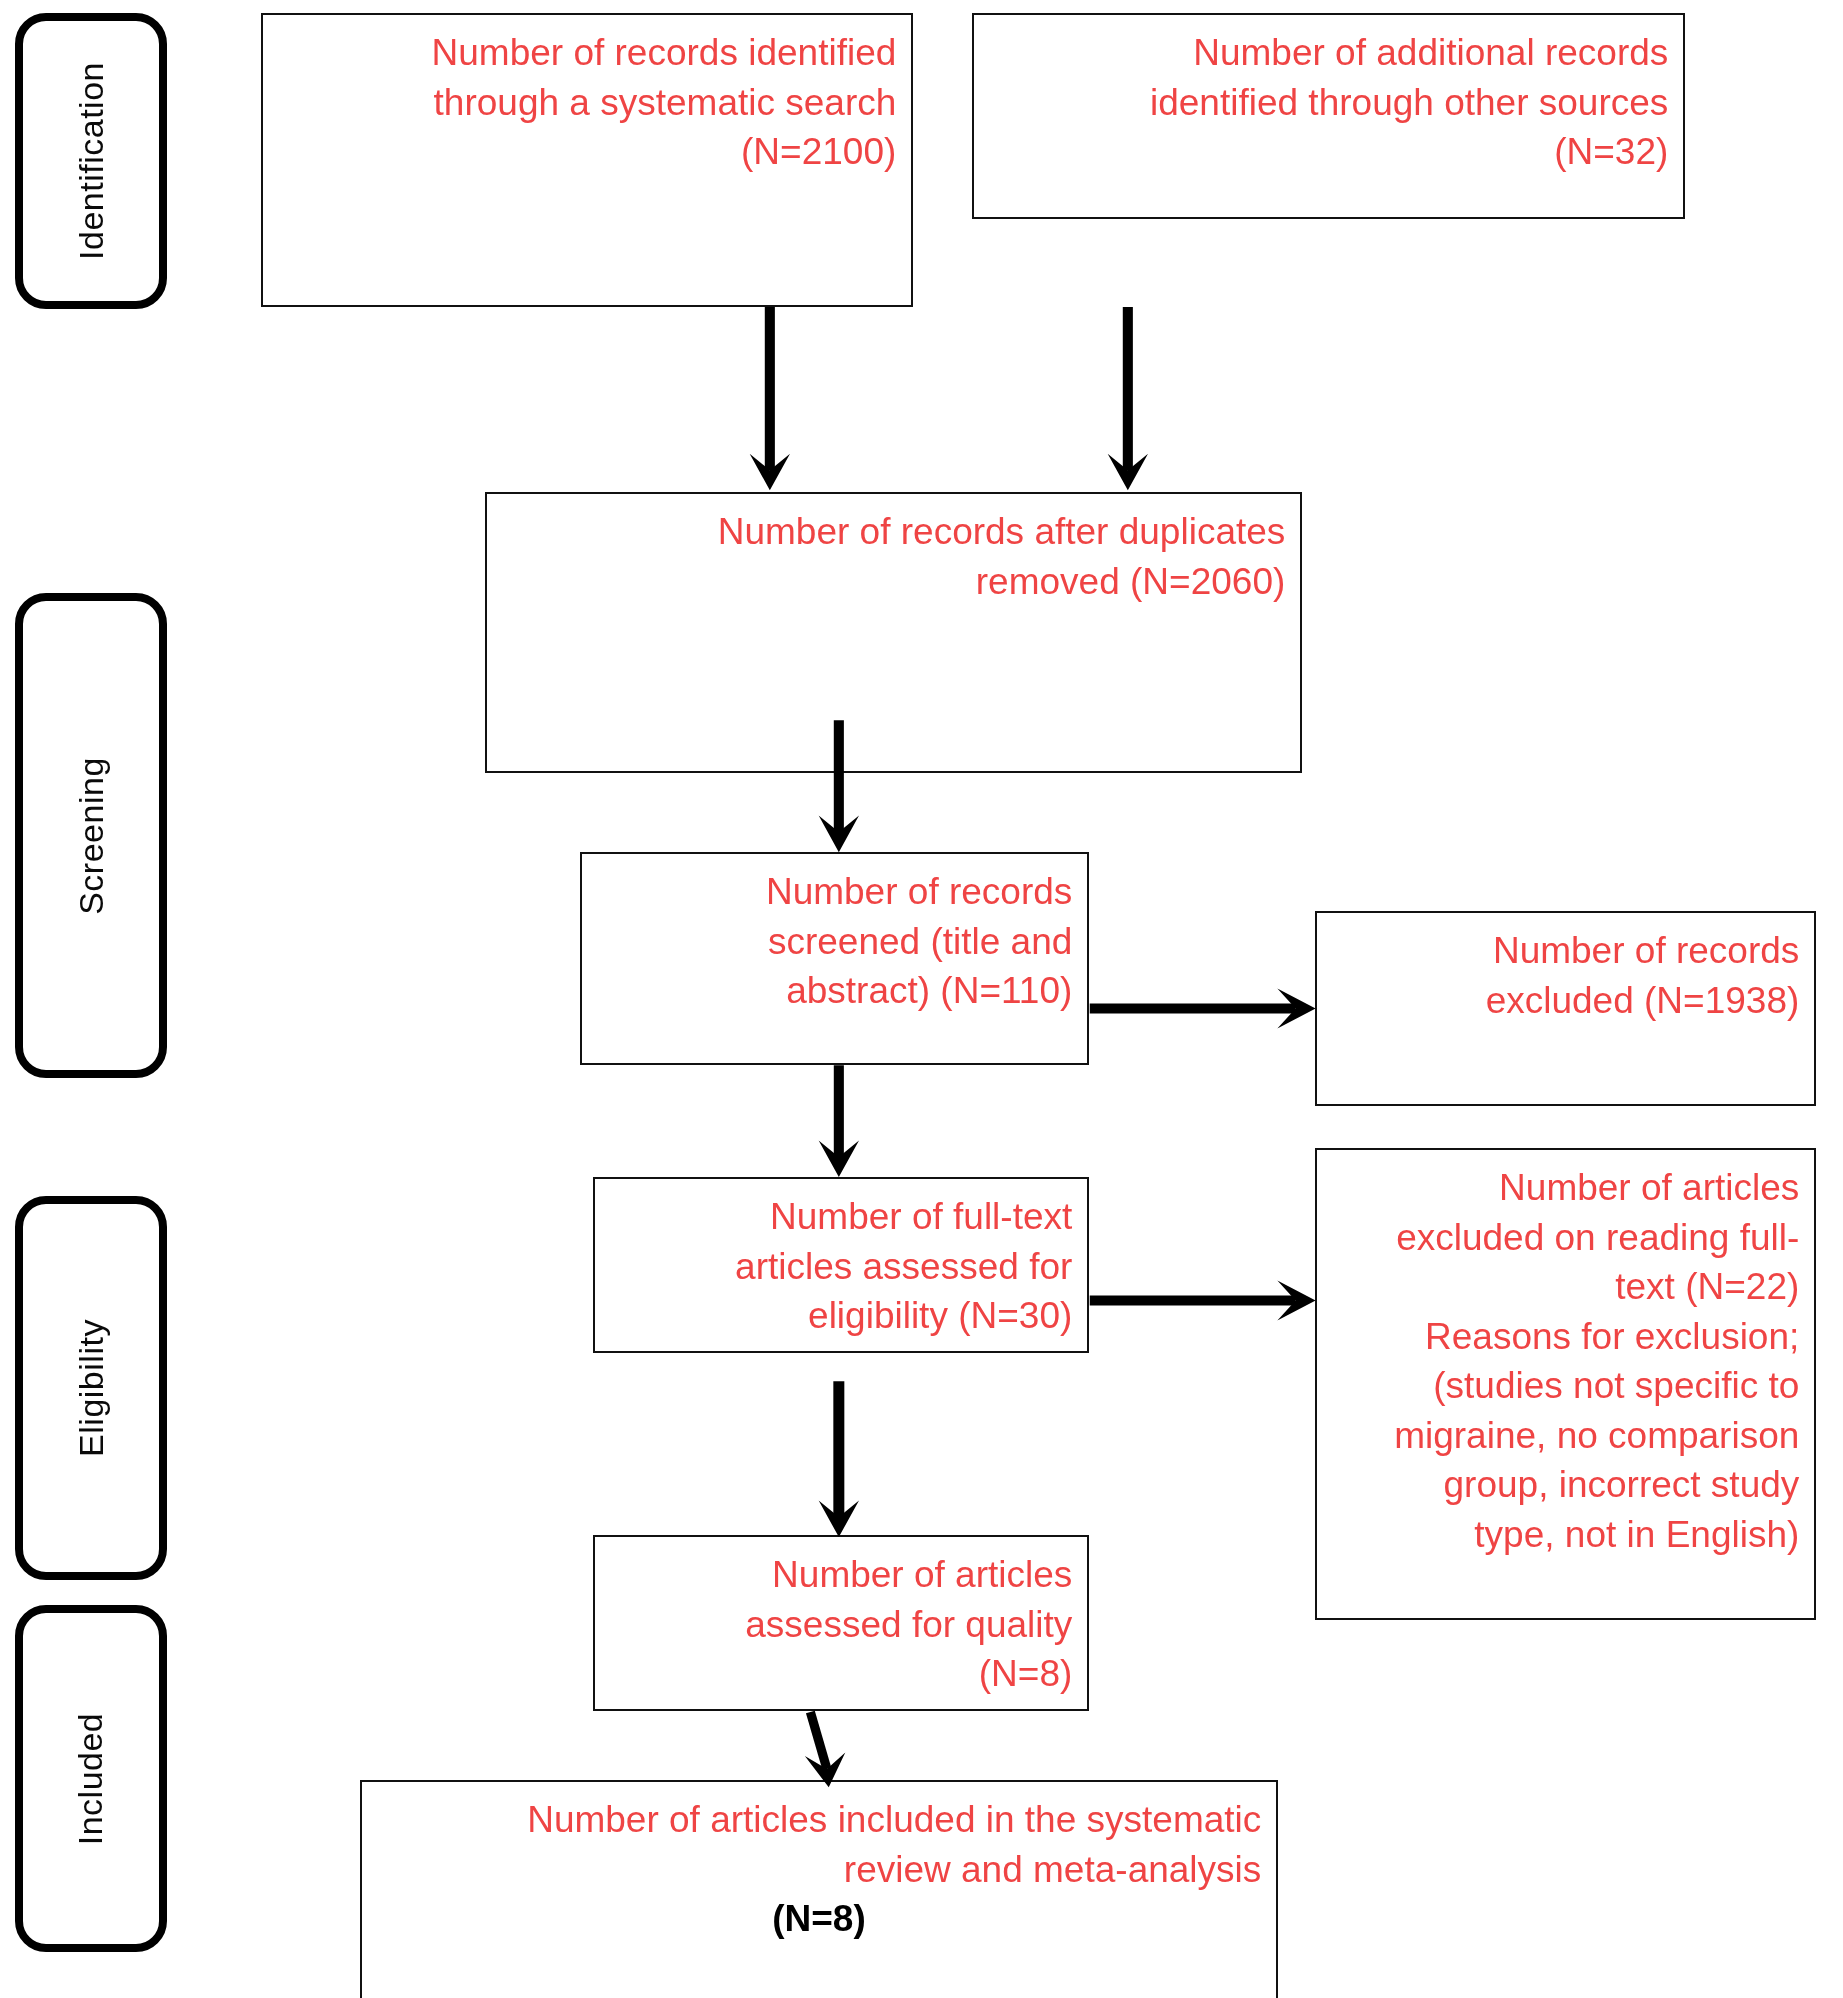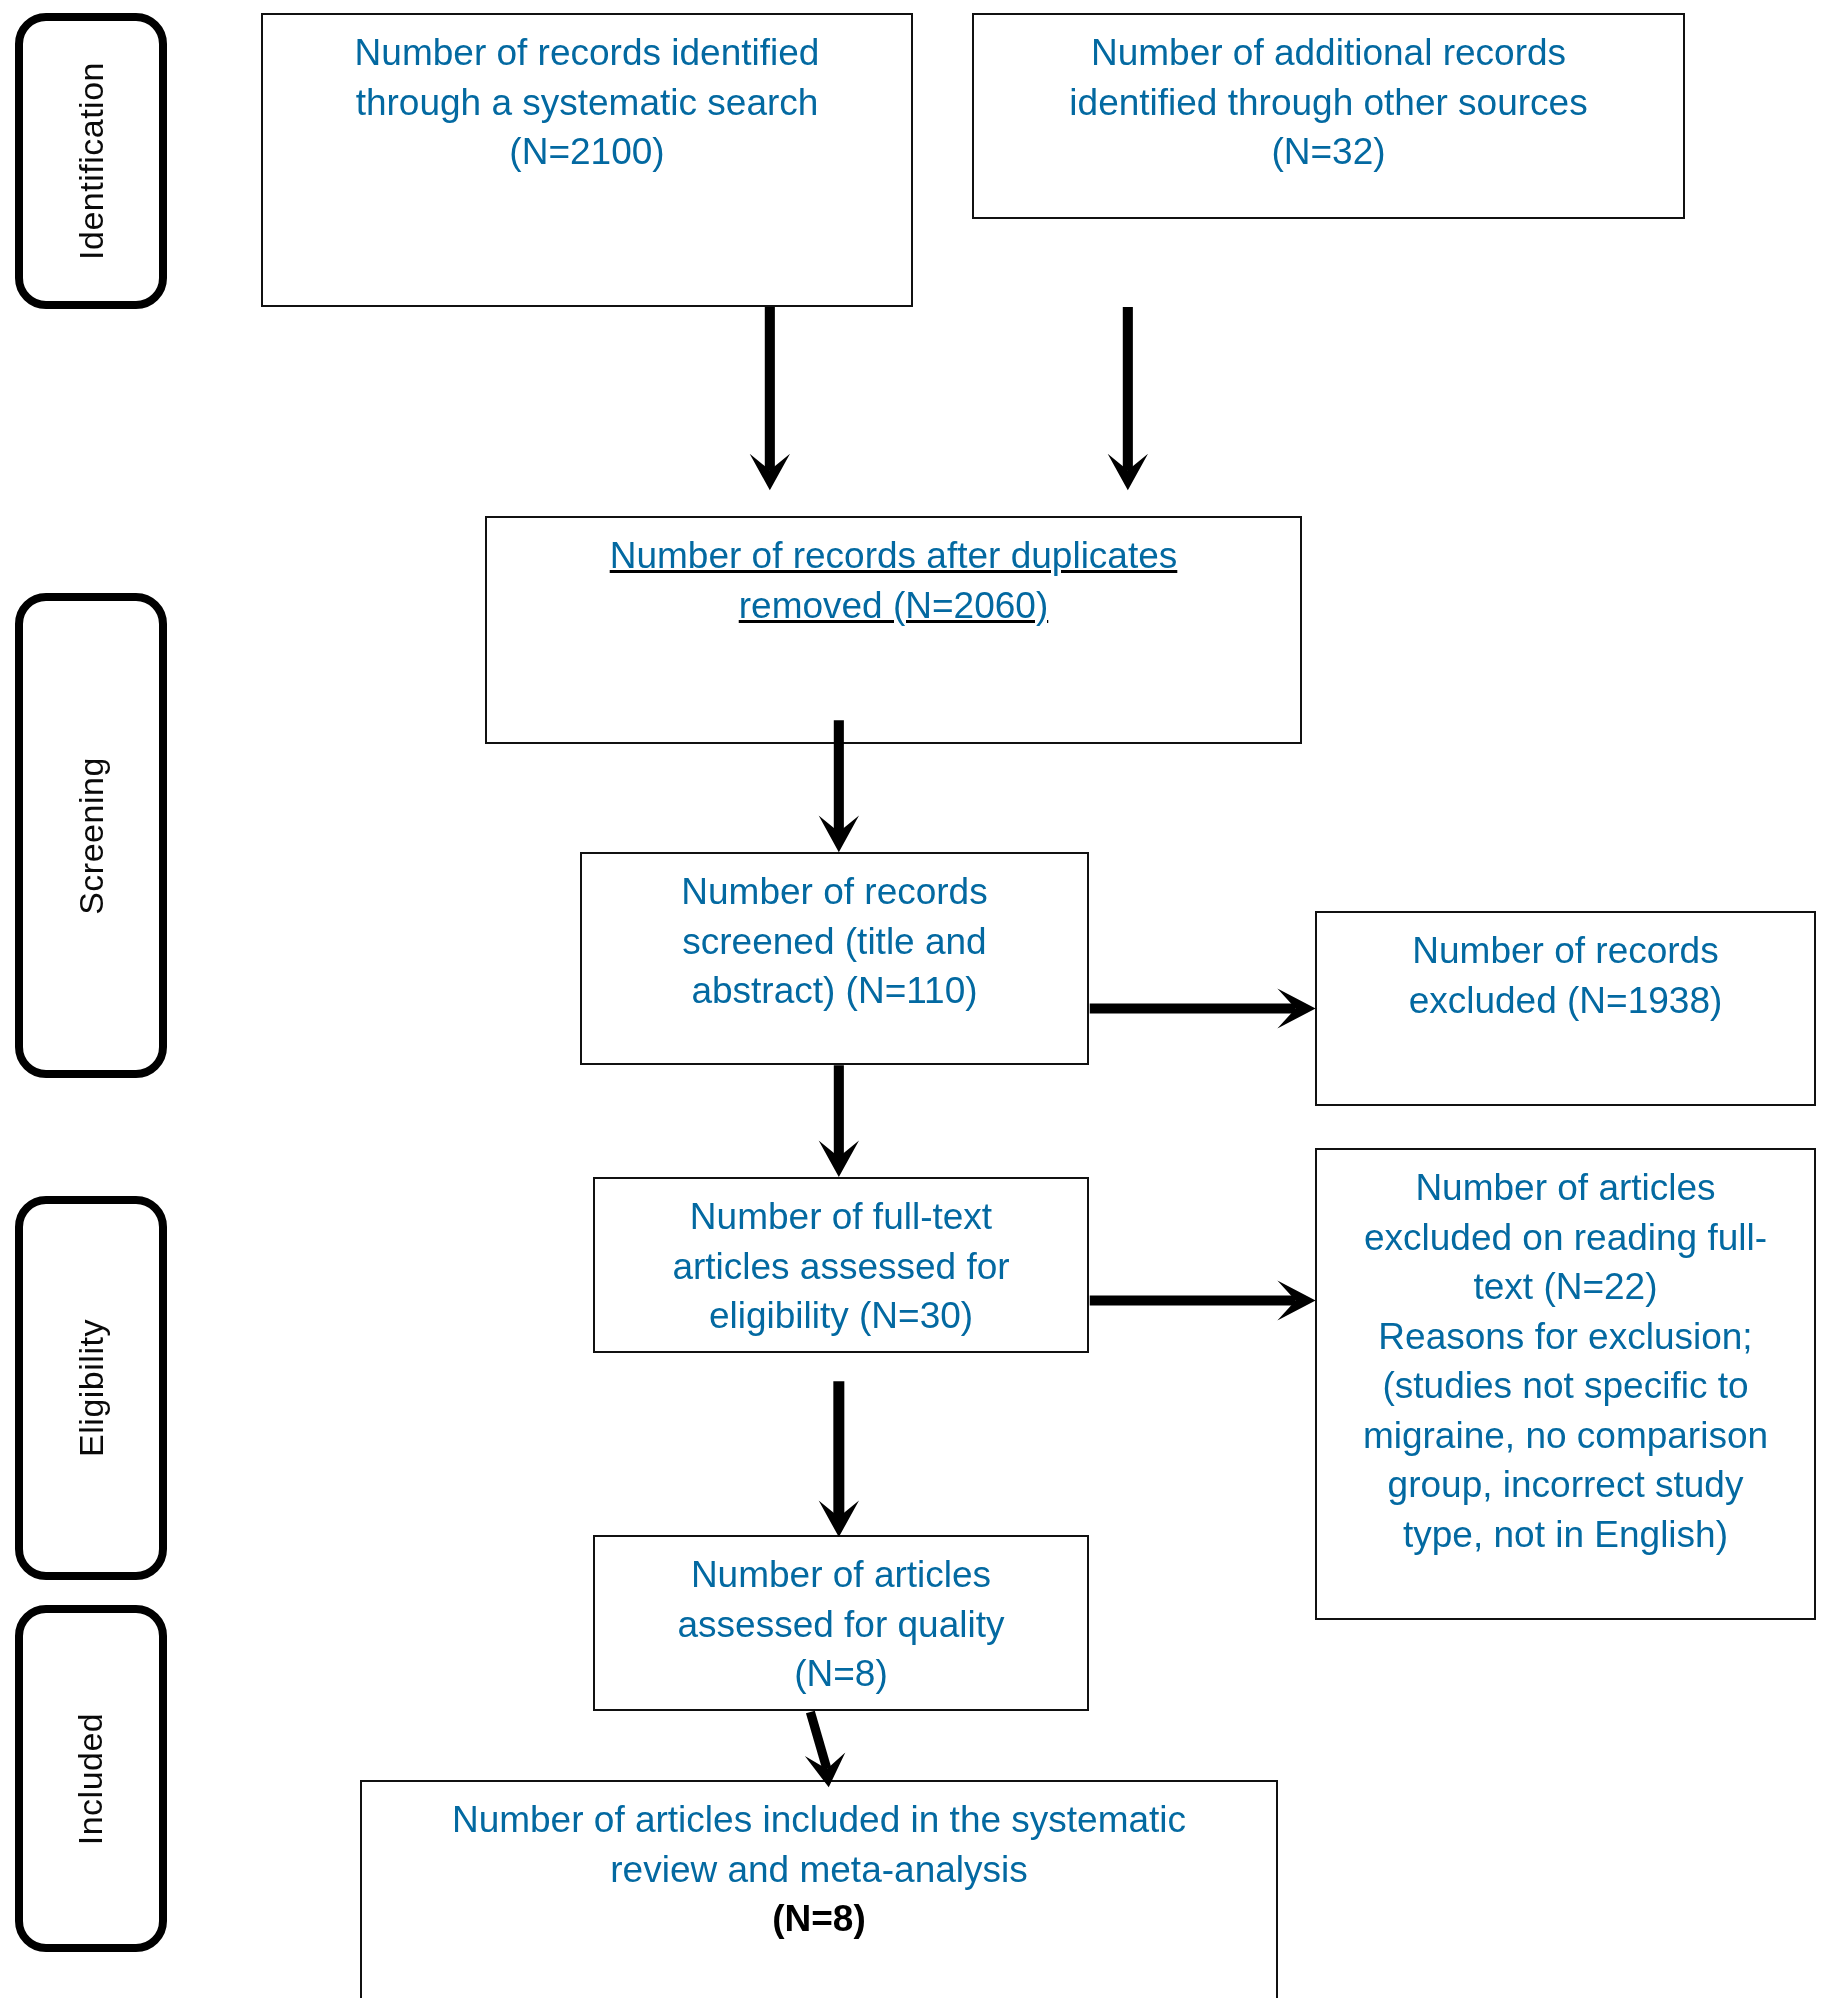--- a/index.html
+++ b/index.html
@@ -42,24 +42,24 @@
   
   .flow-box {
     position: absolute;
     box-sizing: border-box;
     border: 2.8px solid #111111;
     background: #ffffff;
     padding-top: 13px;
   }
   .flow-box .box-text {
     display: block;
-    text-align: center;
+    text-align: right;
     font-size: 37px;
     line-height: 1.34;
-    color: #0369a1;
+    color: #ef4444;
     padding: 0 14.7px;
     white-space: pre-line;
   }
   .flow-box.bold-tail .box-tail {
     display: block;
     text-align: center;
     font-size: 37px;
     line-height: 1.34;
     font-weight: bold;
     color: #000000;
@@ -97,21 +97,21 @@
 through a systematic search
 (N=2100)</span>
   </div>
 
   <div class="flow-box" style="left:972px; top:13px; width:713px; height:206px;">
     <span class="box-text">Number of additional records
 identified through other sources
 (N=32)</span>
   </div>
 
-  <div class="flow-box" style="left:485px; top:516px; width:817px; height:228px;text-decoration:underline;">
+  <div class="flow-box" style="left:485px; top:492px; width:817px; height:281px;">
     <span class="box-text">Number of records after duplicates
 removed (N=2060)</span>
   </div>
 
   <div class="flow-box" style="left:580px; top:852px; width:509px; height:213px;">
     <span class="box-text">Number of records
 screened (title and
 abstract) (N=110)</span>
   </div>
 

